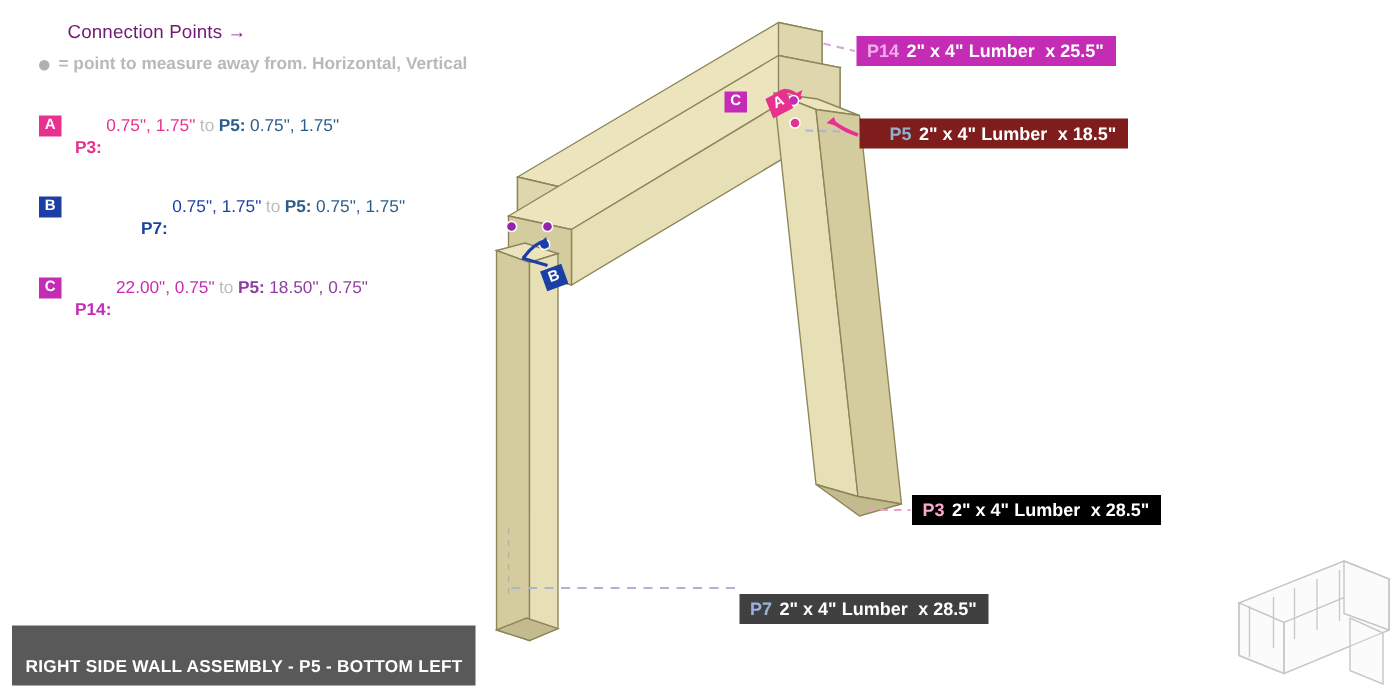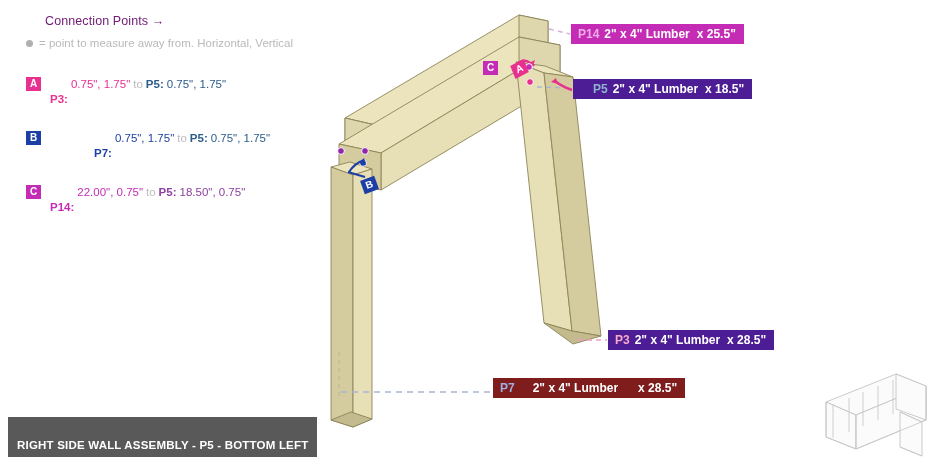--- a/index.html
+++ b/index.html
@@ -32,20 +32,21 @@
     margin-left: 19px;
   }
   #legend .lg-sub {
     font-size: 11.5px;
     color: #b9b9b9;
     margin-bottom: 13px;
     white-space: nowrap;
     display: flex;
     align-items: center;
     gap: 4px;
+    font-weight: bold;
   }
   #legend .lg-sub .dot {
     display: inline-block;
     width: 7px;
     height: 7px;
     border-radius: 50%;
     background: #b0b0b0;
     margin-right: 2px;
     flex: 0 0 auto;
   }
@@ -268,33 +269,33 @@
     <polyline class="wire" points="126,18 126,52"></polyline>
   </g>
 </svg>
 
 <div class="callout" style="left: 571px; top: 24px; background: rgb(196, 44, 181);">
   <span class="pid" style="color: rgb(240, 174, 232);">P14</span>
   <span class="pdesc">2" x 4" Lumber</span>
   <span class="pqty">x 25.5"</span>
 </div>
 
-<div class="callout" style="left: 573px; top: 79px; background: #4c1d95; padding-left: 20px;">
+<div class="callout" style="left: 573px; top: 79px; background: #7f1d1d; padding-left: 20px;">
   <span class="pid" style="color: rgb(143, 179, 204);">P5</span>
   <span class="pdesc">2" x 4" Lumber</span>
   <span class="pqty">x 18.5"</span>
 </div>
 
-<div class="callout" style="left: 608px; top: 330px; background: #4c1d95;">
+<div class="callout" style="left: 608px; top: 330px; background: #000000;">
   <span class="pid" style="color: rgb(249, 168, 203);">P3</span>
   <span class="pdesc">2" x 4" Lumber</span>
   <span class="pqty">x 28.5"</span>
 </div>
 
-<div class="callout" style="left: 493px; top: 378px; background: #7f1d1d; gap: 13px;">
+<div class="callout" style="left: 493px; top: 396px; background: #404040;">
   <span class="pid" style="color: rgb(155, 176, 224);">P7</span>
   <span class="pdesc">2" x 4" Lumber</span>
   <span class="pqty">x 28.5"</span>
 </div>
 
 <div class="cpmark" style="left: 483px; top: 61px; background: rgb(196, 44, 181);">C</div>
 <div class="cpmark" style="left: 512px; top: 62px; transform: rotate(-28deg) skewX(-6deg); background: rgb(232, 48, 143);">A</div>
 <div class="cpmark" style="left: 362px; top: 178px; transform: rotate(-20deg); background: rgb(28, 63, 166);">B</div>
 
 <div id="footer">RIGHT SIDE WALL ASSEMBLY - P5 - BOTTOM LEFT</div>

